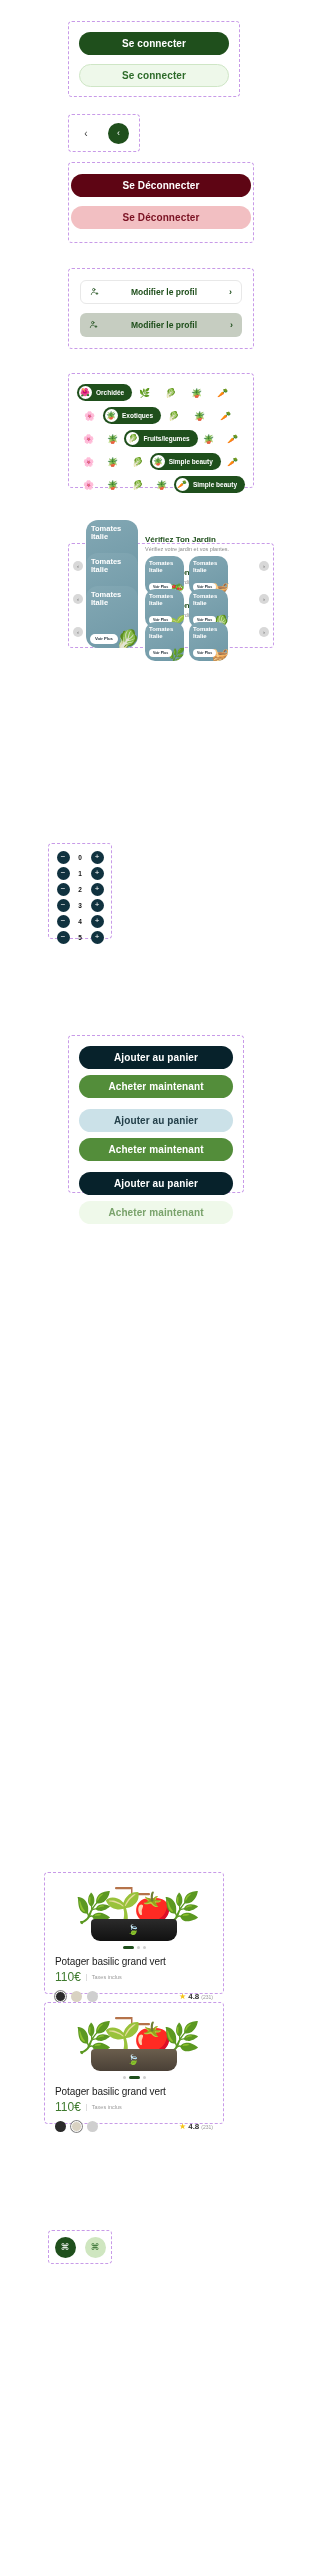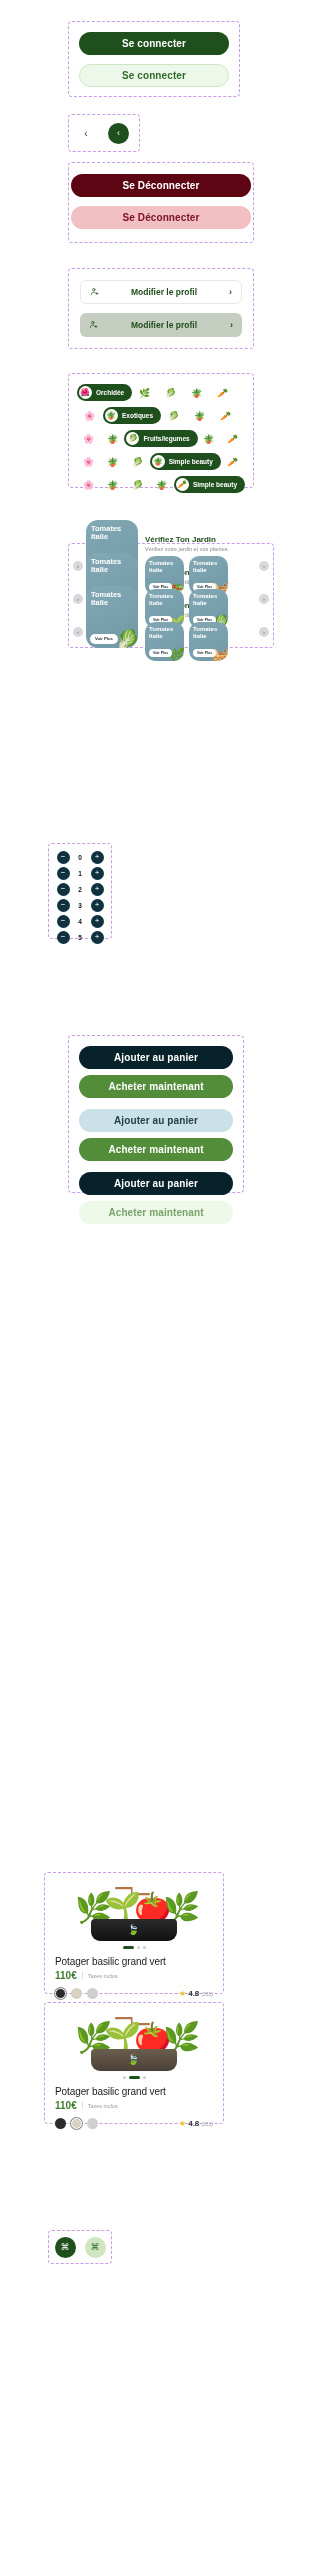--- a/index.html
+++ b/index.html
@@ -171,21 +171,21 @@
   }
   .lamp {
     position:absolute; bottom:34px; left:50%; transform:translateX(-50%);
     width: 46px; height: 22px; z-index:0;
   }
   .dots { display:flex; gap:3px; align-items:center; justify-content:center; margin-top:5px; }
   .dot { width:3px; height:3px; border-radius:50%; background:#cfcfcf; }
   .dot.on { width:11px; border-radius:2px; background:#1f4f1c; height:3px; }
   .ptitle { font-size:10px; font-weight:400; color:#1a1a1a; margin-top:7px; letter-spacing:-.1px; }
   .pricerow { display:flex; align-items:center; gap:5px; margin-top:3px; }
-  .price { font-size:10px; font-weight:700; color:#3f7a2e; }
+  .price { font-size:12px; font-weight:400; color:#3f7a2e; }
   .pdiv { width:1px; height:7px; background:#ddd; }
   .taxes { font-size:5.5px; color:#9a9a9a; }
   .swrow { display:flex; align-items:center; justify-content:space-between; margin-top:7px; }
   .swatches { display:flex; gap:5px; align-items:center; }
   .sw { width:11px; height:11px; border-radius:50%; border:1px solid transparent; }
   .sw.sel { box-shadow:0 0 0 1px #8a8a8a; border:1.5px solid #fff; }
   .rating { display:flex; align-items:center; gap:2px; }
   .star { color:#f5c518; font-size:8px; line-height:1; }
   .rval { font-size:8px; font-weight:700; color:#333; }
   .rcnt { font-size:5px; color:#9a9a9a; }

